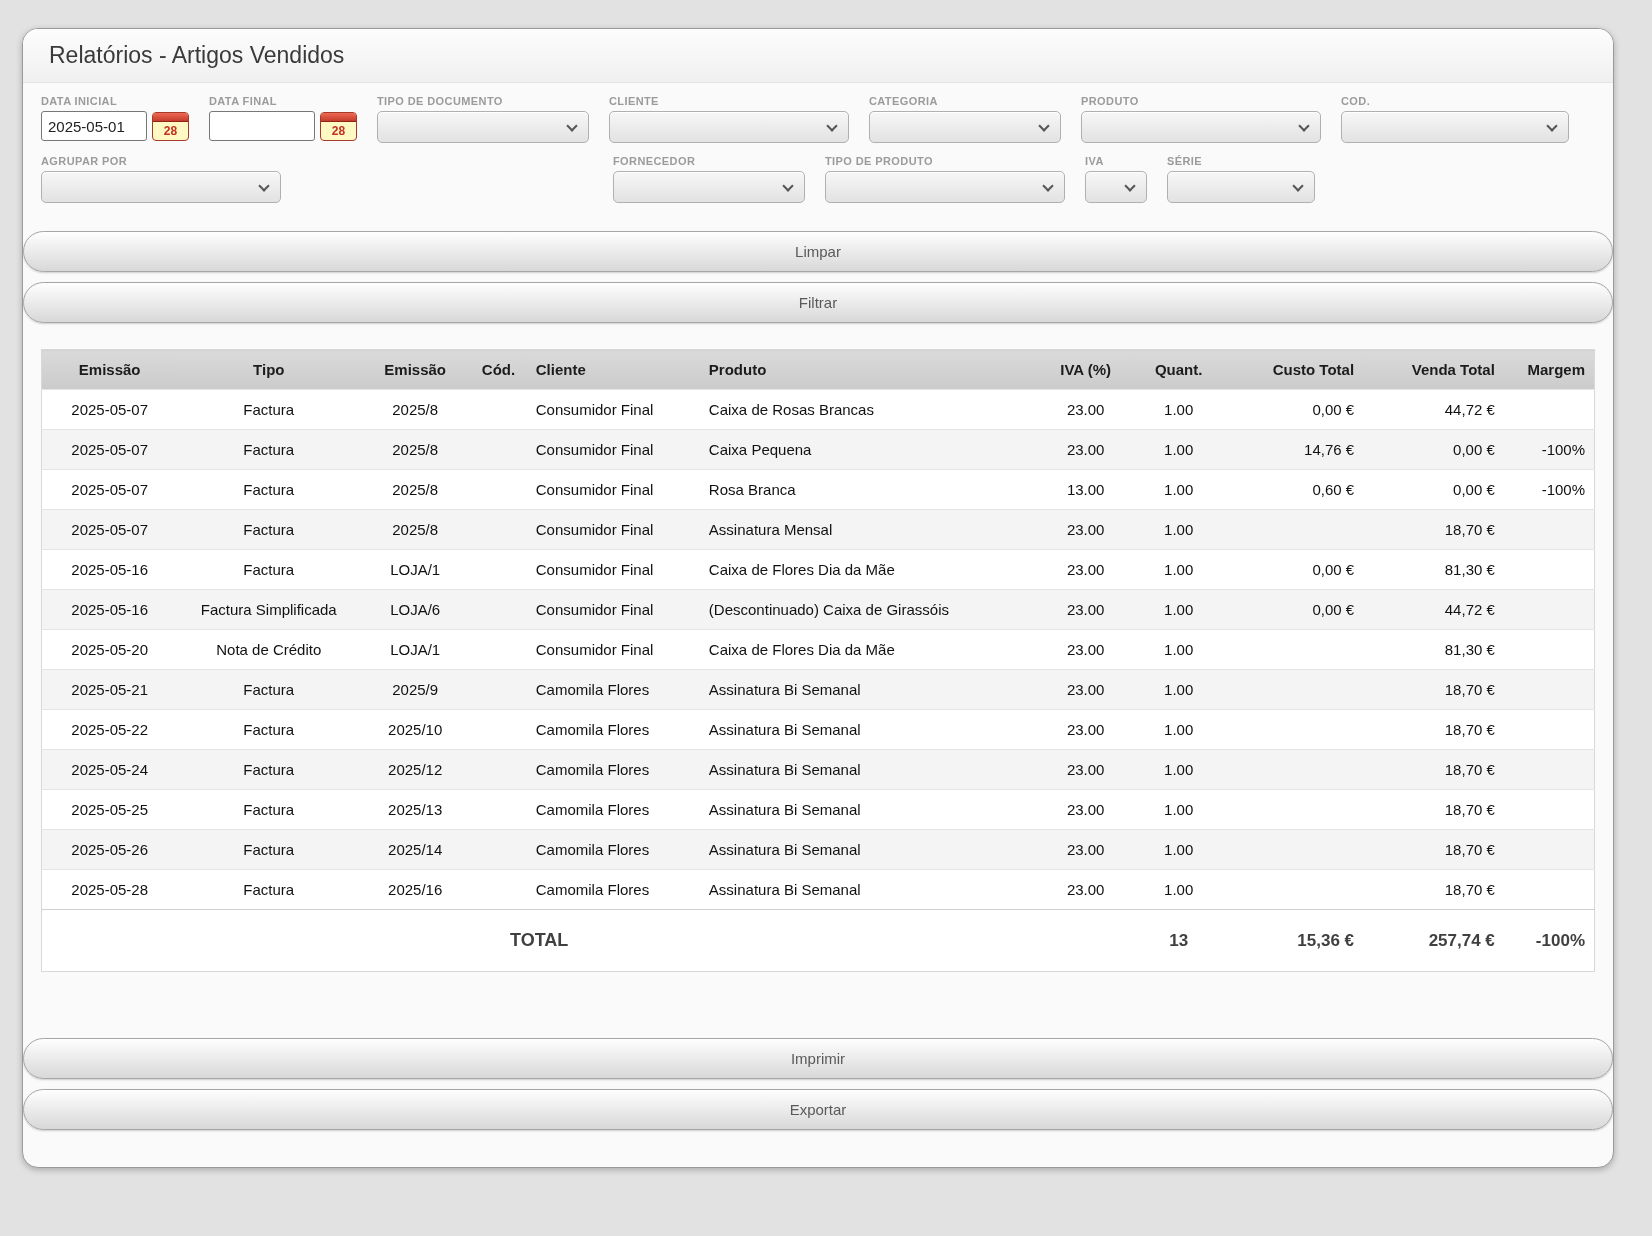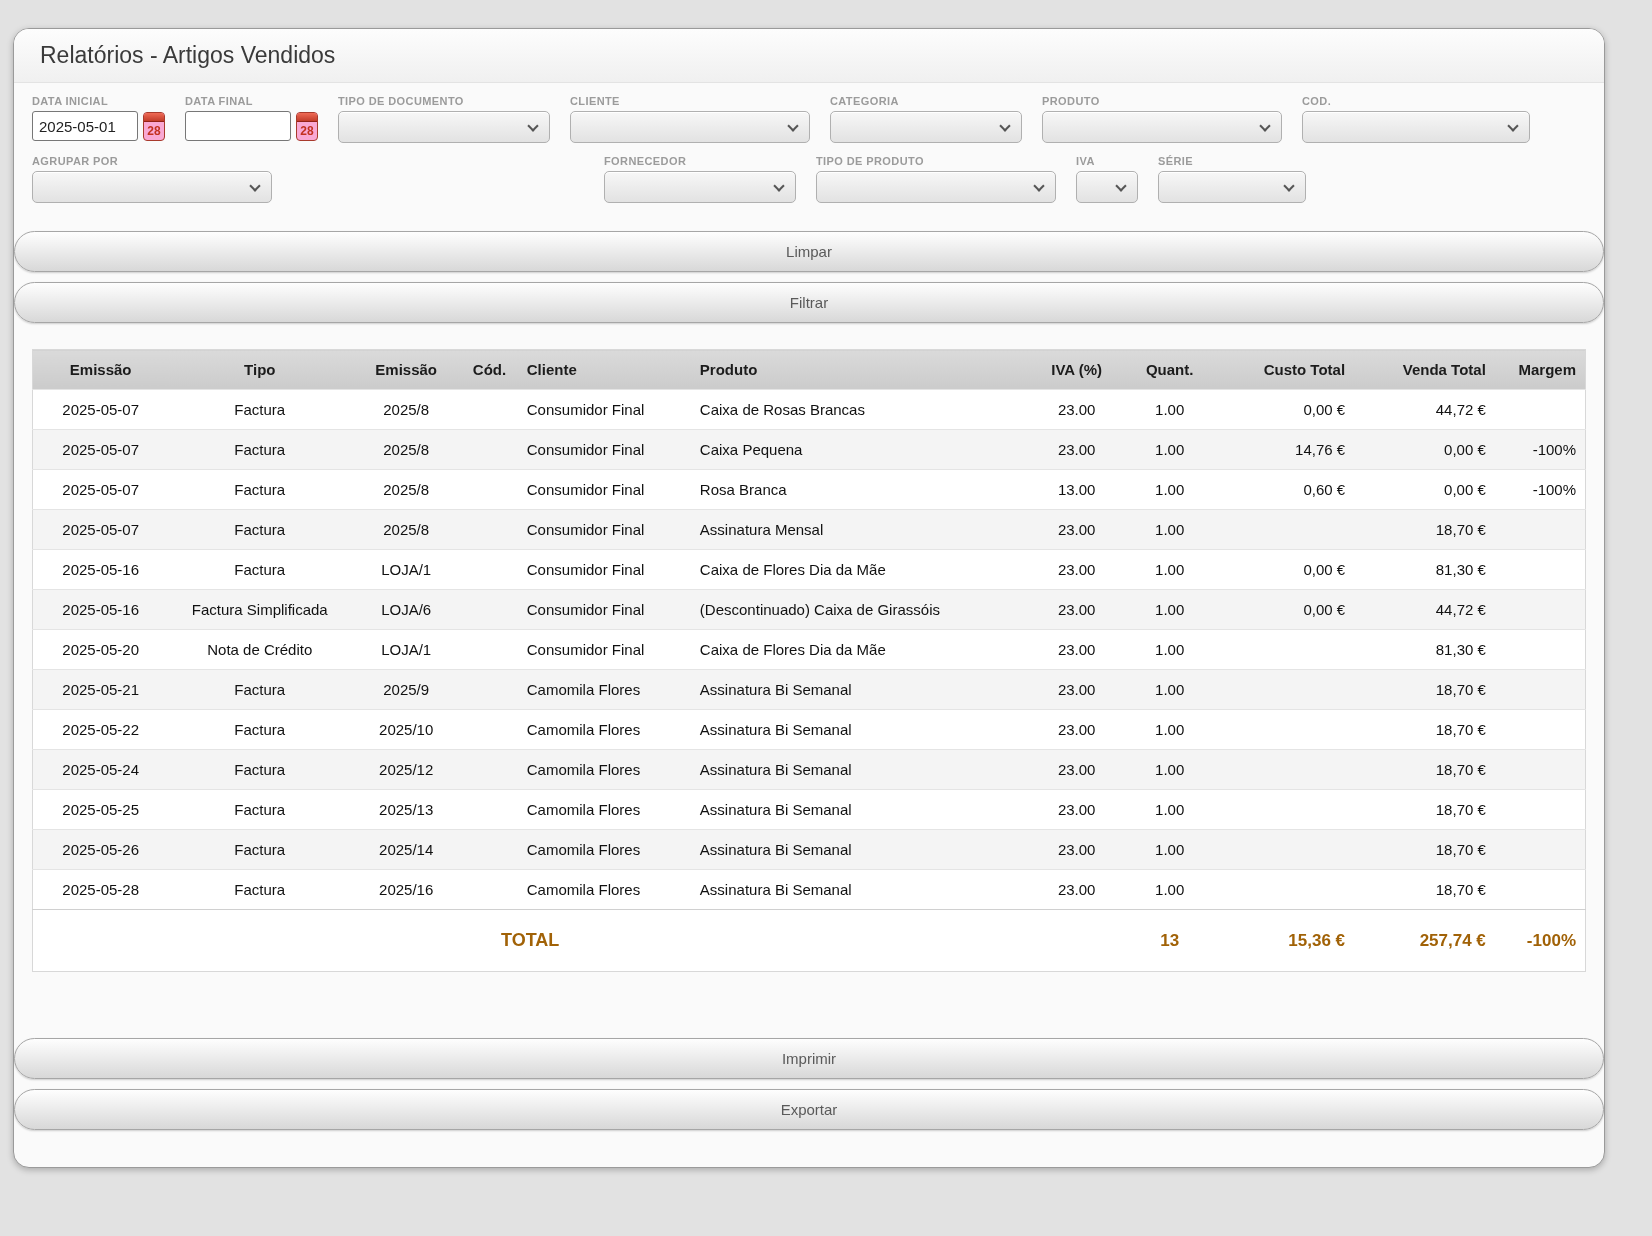--- a/index.html
+++ b/index.html
@@ -3,21 +3,21 @@
 <meta charset="utf-8">
 <style>
   * { margin:0; padding:0; box-sizing:border-box; }
   html,body { width:1652px; height:1236px; }
   body {
     background:#e2e2e2;
     font-family:"Liberation Sans", sans-serif;
     position:relative;
   }
   .panel {
-    position:absolute; left:13px; top:28px;
+    position:absolute; left:22px; top:28px;
     width:1592px; height:1140px;
     background:#fafafa;
     border:1px solid #9a9a9a;
     border-radius:16px;
     box-shadow:0 2px 6px rgba(0,0,0,.25);
     overflow:hidden;
   }
   .titlebar {
     height:54px; padding:0 26px;
     display:flex; align-items:center;
@@ -34,23 +34,23 @@
     letter-spacing:.4px; margin-bottom:4px; white-space:nowrap;
   }
   .filter-control { display:flex; align-items:center; gap:5px; }
   .date-input {
     width:106px; height:30px;
     border:1px solid #777; border-radius:3px;
     padding:0 6px; font-size:15px; color:#222;
     background:#fff; font-family:"Liberation Sans", sans-serif;
   }
   .cal-icon {
-    width:22px; height:29px;
+    width:37px; height:29px;
     border:1px solid #a83a2c; border-radius:4px;
-    background:#f9a8d4; display:inline-flex; flex-direction:column;
+    background:#fef9c3; display:inline-flex; flex-direction:column;
     overflow:hidden; cursor:pointer; flex:none;justify-content:flex-end;
   }
   .cal-top { height:9px; background:linear-gradient(#ef6a55,#c23c2a); border-bottom:1px solid #932318; }
   .cal-num { flex:1; display:flex; align-items:center; justify-content:center;
              font-size:12px; font-weight:bold; color:#c23120; }
   .select-box {
     height:32px; width:100%;
     border:1px solid #b0b0b0; border-radius:5px;
     background:linear-gradient(#f7f7f7,#e2e2e2);
     box-shadow:inset 0 1px 0 #fff;
@@ -103,21 +103,21 @@
     font-size:15px; font-weight:bold; color:#1c1c1c;
     height:40px; padding:8px 9px; white-space:nowrap;
   }
   tbody td {
     height:40px; padding:0 9px; font-size:15px; color:#111;
     border-top:1px solid #e4e4e4; white-space:nowrap; overflow:hidden;
   }
   tbody tr:nth-child(even) { background:#f4f4f4; }
   tfoot td {
     height:62px; background:#fff; border-top:1px solid #d0d0d0;
-    font-size:17px; font-weight:bold; color:#a16207; padding:0 9px;
+    font-size:17px; font-weight:bold; color:#404040; padding:0 9px;
   }
   .total-label { text-align:center; font-size:18px; }
   .col-0,.col-1,.col-2,.col-3,.col-6,.col-7 { text-align:center; }
   .col-4,.col-5 { text-align:left; }
   .col-8,.col-9,.col-10 { text-align:right; }
 </style>
 </head>
 <body>
 
 <div class="panel" data-name="report-panel">

